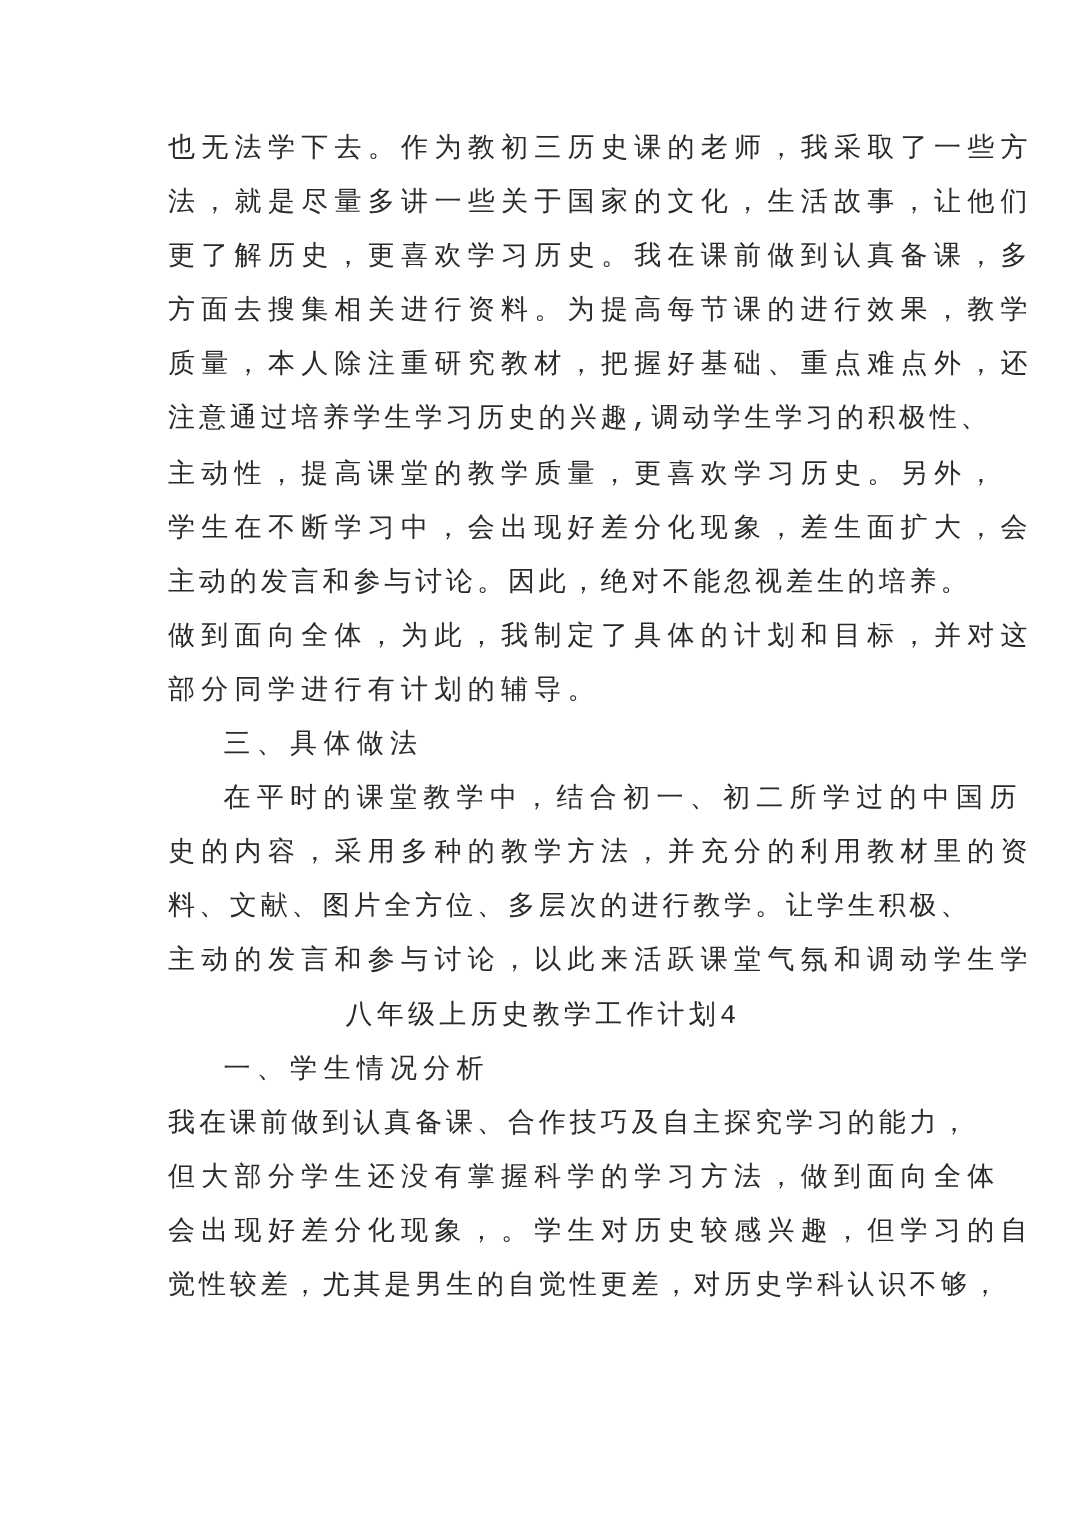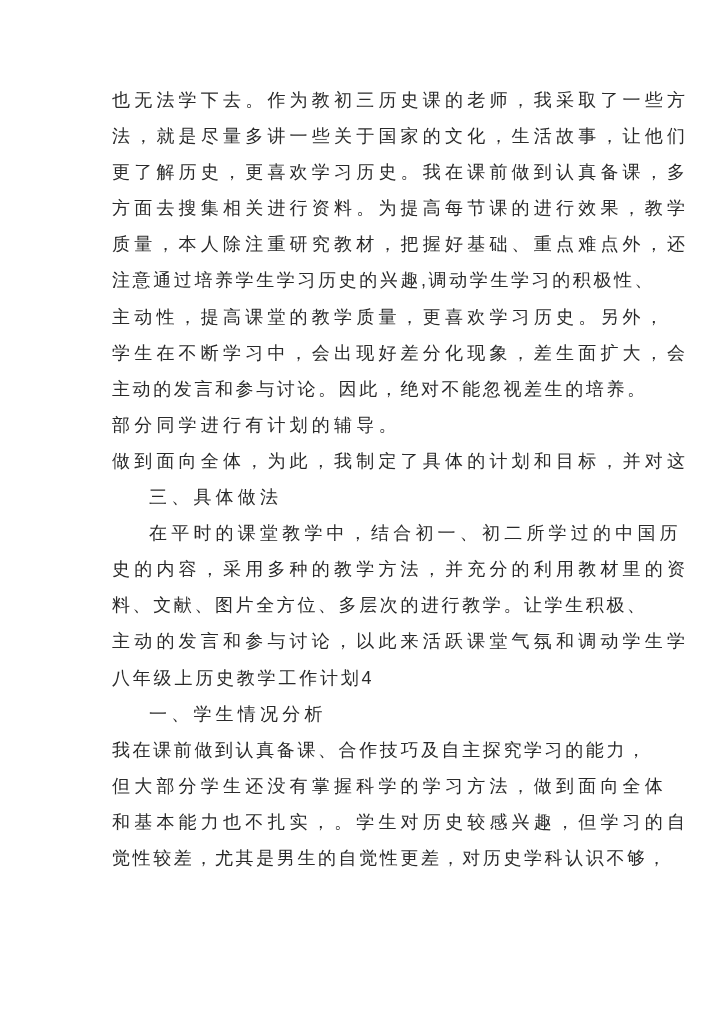--- a/index.html
+++ b/index.html
@@ -2,52 +2,52 @@
 <html><head>
 <meta charset="utf-8">
 <style>
   html, body { margin: 0; padding: 0; background: #ffffff; }
   body { width: 720px; height: 1017px; position: relative; overflow: hidden; }
   .page {
     position: absolute; left: 0; top: 0; width: 720px; height: 1017px; background: #ffffff;
   }
   .text-block {
     position: absolute; left: 112px; top: 82px; width: 500px;
-    font-family: Liberation Sans, sans-serif;
+    font-family: Liberation Mono, monospace;
     font-size: 18px; color: #2a2a2a;
   }
   .line {
     height: 36.1px; line-height: 36.1px; white-space: nowrap;
     letter-spacing: 4.2px;
   }
   .line.indent { padding-left: 37px; }
   .line.tight { letter-spacing: 2.6px; }
-  .line.title { letter-spacing: 2.8px; }
+  .line.title { letter-spacing: 2.8px; text-align: center; }
 </style>
 </head>
 <body>
 
 <div class="page">
   <div class="text-block">
     <div class="line">也无法学下去。作为教初三历史课的老师，我采取了一些方</div>
     <div class="line">法，就是尽量多讲一些关于国家的文化，生活故事，让他们</div>
     <div class="line">更了解历史，更喜欢学习历史。我在课前做到认真备课，多</div>
     <div class="line">方面去搜集相关进行资料。为提高每节课的进行效果，教学</div>
     <div class="line">质量，本人除注重研究教材，把握好基础、重点难点外，还</div>
     <div class="line tight">注意通过培养学生学习历史的兴趣,调动学生学习的积极性、</div>
     <div class="line">主动性，提高课堂的教学质量，更喜欢学习历史。另外，</div>
     <div class="line">学生在不断学习中，会出现好差分化现象，差生面扩大，会</div>
     <div class="line tight">主动的发言和参与讨论。因此，绝对不能忽视差生的培养。</div>
+    <div class="line">做到面向全体，为此，我制定了具体的计划和目标，并对这</div>
     <div class="line">部分同学进行有计划的辅导。</div>
-    <div class="line">做到面向全体，为此，我制定了具体的计划和目标，并对这</div>
     <div class="line indent">三、具体做法</div>
     <div class="line indent">在平时的课堂教学中，结合初一、初二所学过的中国历</div>
     <div class="line">史的内容，采用多种的教学方法，并充分的利用教材里的资</div>
     <div class="line tight">料、文献、图片全方位、多层次的进行教学。让学生积极、</div>
     <div class="line">主动的发言和参与讨论，以此来活跃课堂气氛和调动学生学</div>
     <div class="line title">八年级上历史教学工作计划4</div>
     <div class="line indent">一、学生情况分析</div>
     <div class="line tight">我在课前做到认真备课、合作技巧及自主探究学习的能力，</div>
     <div class="line">但大部分学生还没有掌握科学的学习方法，做到面向全体</div>
-    <div class="line">和基本能力也不扎实，。学生对历史较感兴趣，但学习的自</div>
+    <div class="line">会出现好差分化现象，。学生对历史较感兴趣，但学习的自</div>
     <div class="line tight">觉性较差，尤其是男生的自觉性更差，对历史学科认识不够，</div>
   </div>
 </div>
 
 </body></html>

